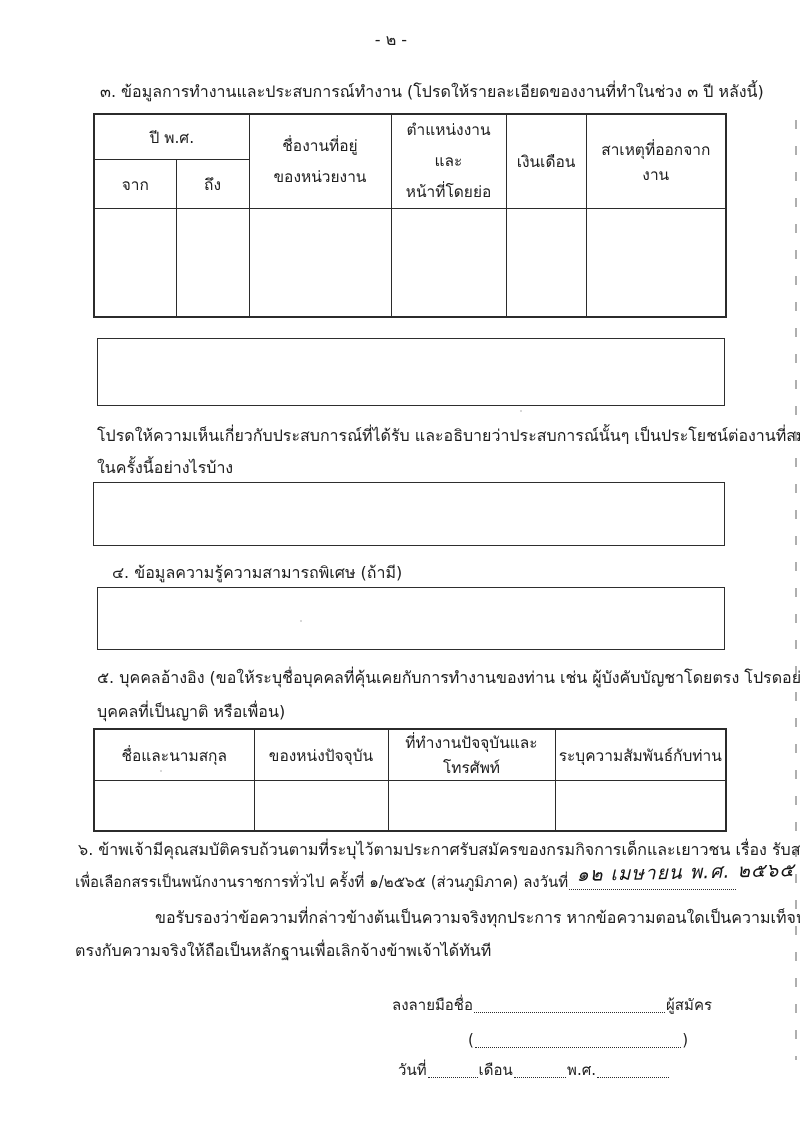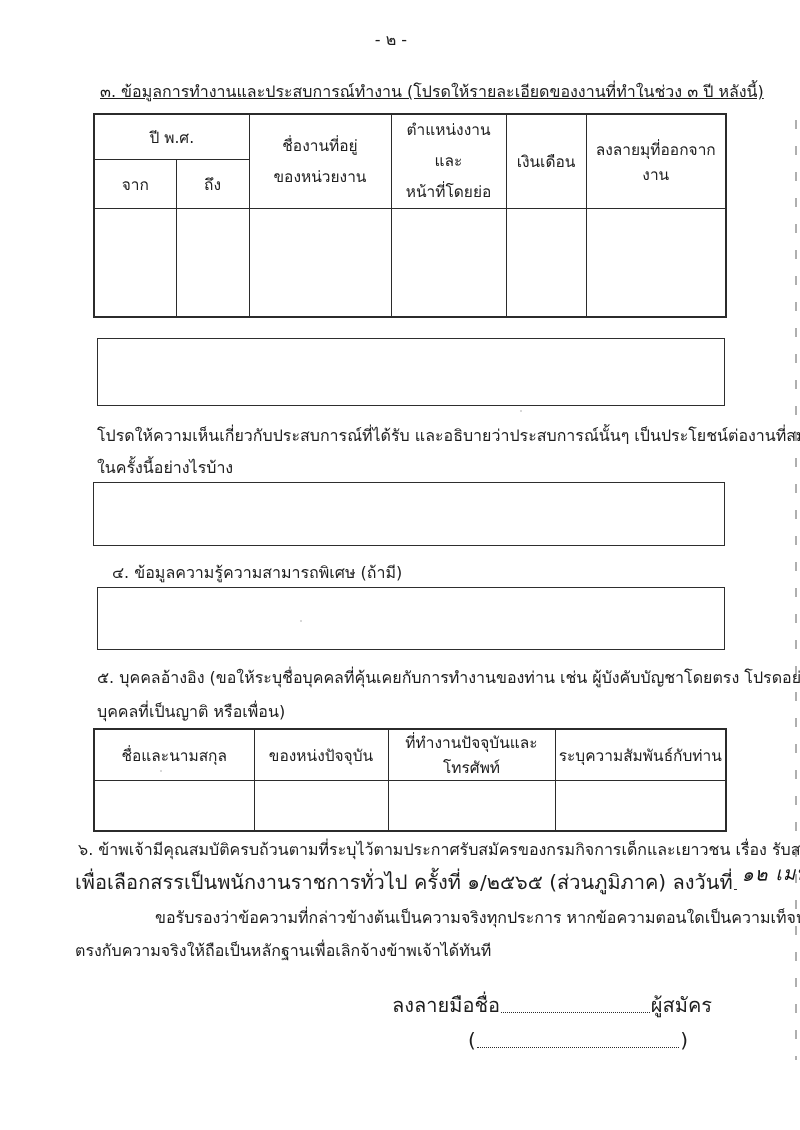--- a/index.html
+++ b/index.html
@@ -26,21 +26,21 @@
     padding: 0 2px;
     color: #1d1d1d;
   }
   .thline { display: block; line-height: 31px; }
 
   
   .box { border: 1.8px solid #2e2e2e; background: #fff; }
 
   
   .flexline { display: flex; align-items: flex-end; }
-  .flexline .lbl { font-size: 20px; line-height: 23px; white-space: nowrap; }
+  .flexline .lbl { font-size: 15px; line-height: 23px; white-space: nowrap; }
   .leader { border-bottom: 1.8px dotted #2b2b2b; margin: 0 1px 4px 1px; height: 10px; }
 
   
   .handwriting {
     position: absolute; left: 8px; bottom: 0px;
     font-size: 19px; font-style: italic;
     letter-spacing: 1px; white-space: nowrap; color: #121212;
     transform: rotate(-1.3deg); transform-origin: left bottom;
   }
 
@@ -52,21 +52,21 @@
   }
   .speck { position: absolute; width: 2px; height: 2px; background: #9a9a9a; border-radius: 50%; opacity: .5; }
 </style>
 </head>
 <body>
 
 <div class="page">
 
   <div class="abs txt" style="top:28px; left:0; width:782px; text-align:center;">- ๒ -</div>
 
-  <div class="abs txt" style="top:80px; left:100px;text-decoration:underline;">๓. ข้อมูลการทำงานและประสบการณ์ทำงาน (โปรดให้รายละเอียดของงานที่ทำในช่วง ๓ ปี หลังนี้)</div>
+  <div class="abs txt" style="top:80px; left:100px;">๓. ข้อมูลการทำงานและประสบการณ์ทำงาน (โปรดให้รายละเอียดของงานที่ทำในช่วง ๓ ปี หลังนี้)</div>
 
   <table class="formtable abs" style="top:113px; left:93px; width:632px;">
     <colgroup>
       <col style="width:82px">
         <col style="width:73px">
         <col style="width:142px">
       <col style="width:115px">
         <col style="width:80px">
         <col style="width:140px">
     </colgroup>
@@ -75,21 +75,21 @@
       <th colspan="2">ปี พ.ศ.</th>
       <th rowspan="2">
         <span class="thline">ชื่องานที่อยู่</span>
         <span class="thline">ของหน่วยงาน</span>
       </th>
       <th rowspan="2">
         <span class="thline">ตำแหน่งงานและ</span>
         <span class="thline">หน้าที่โดยย่อ</span>
       </th>
       <th rowspan="2">เงินเดือน</th>
-      <th rowspan="2">ลงลายมุที่ออกจากงาน</th>
+      <th rowspan="2">สาเหตุที่ออกจากงาน</th>
     </tr>
     <tr style="height:38px;">
       <th>จาก</th>
       <th>ถึง</th>
     </tr>
     <tr style="height:108px;">
       <td></td>
       <td></td>
       <td></td>
       <td></td>
@@ -150,19 +150,27 @@
   </div>
 
   <div class="abs txt" style="top:939px; left:75px;">ตรงกับความจริงให้ถือเป็นหลักฐานเพื่อเลิกจ้างข้าพเจ้าได้ทันที</div>
 
   <div class="abs flexline" style="top:1026px; left:468px; width:220px; height:26px;">
     <span class="lbl">(</span>
     <span class="leader" style="flex:1;"></span>
     <span class="lbl">)</span>
   </div>
 
+  <div class="abs flexline" style="top:1056px; left:398px; width:272px; height:26px;">
+    <span class="lbl">วันที่</span>
+    <span class="leader" style="width:50px;"></span>
+    <span class="lbl">เดือน</span>
+    <span class="leader" style="flex:1;"></span>
+    <span class="lbl">พ.ศ.</span>
+    <span class="leader" style="width:72px;"></span>
+  </div>
 
   <div class="scan-edge"></div>
   <div class="speck" style="top:410px; left:520px;"></div>
   <div class="speck" style="top:620px; left:300px;"></div>
   <div class="speck" style="top:770px; left:160px;"></div>
 
 </div>
 
 </body></html>

